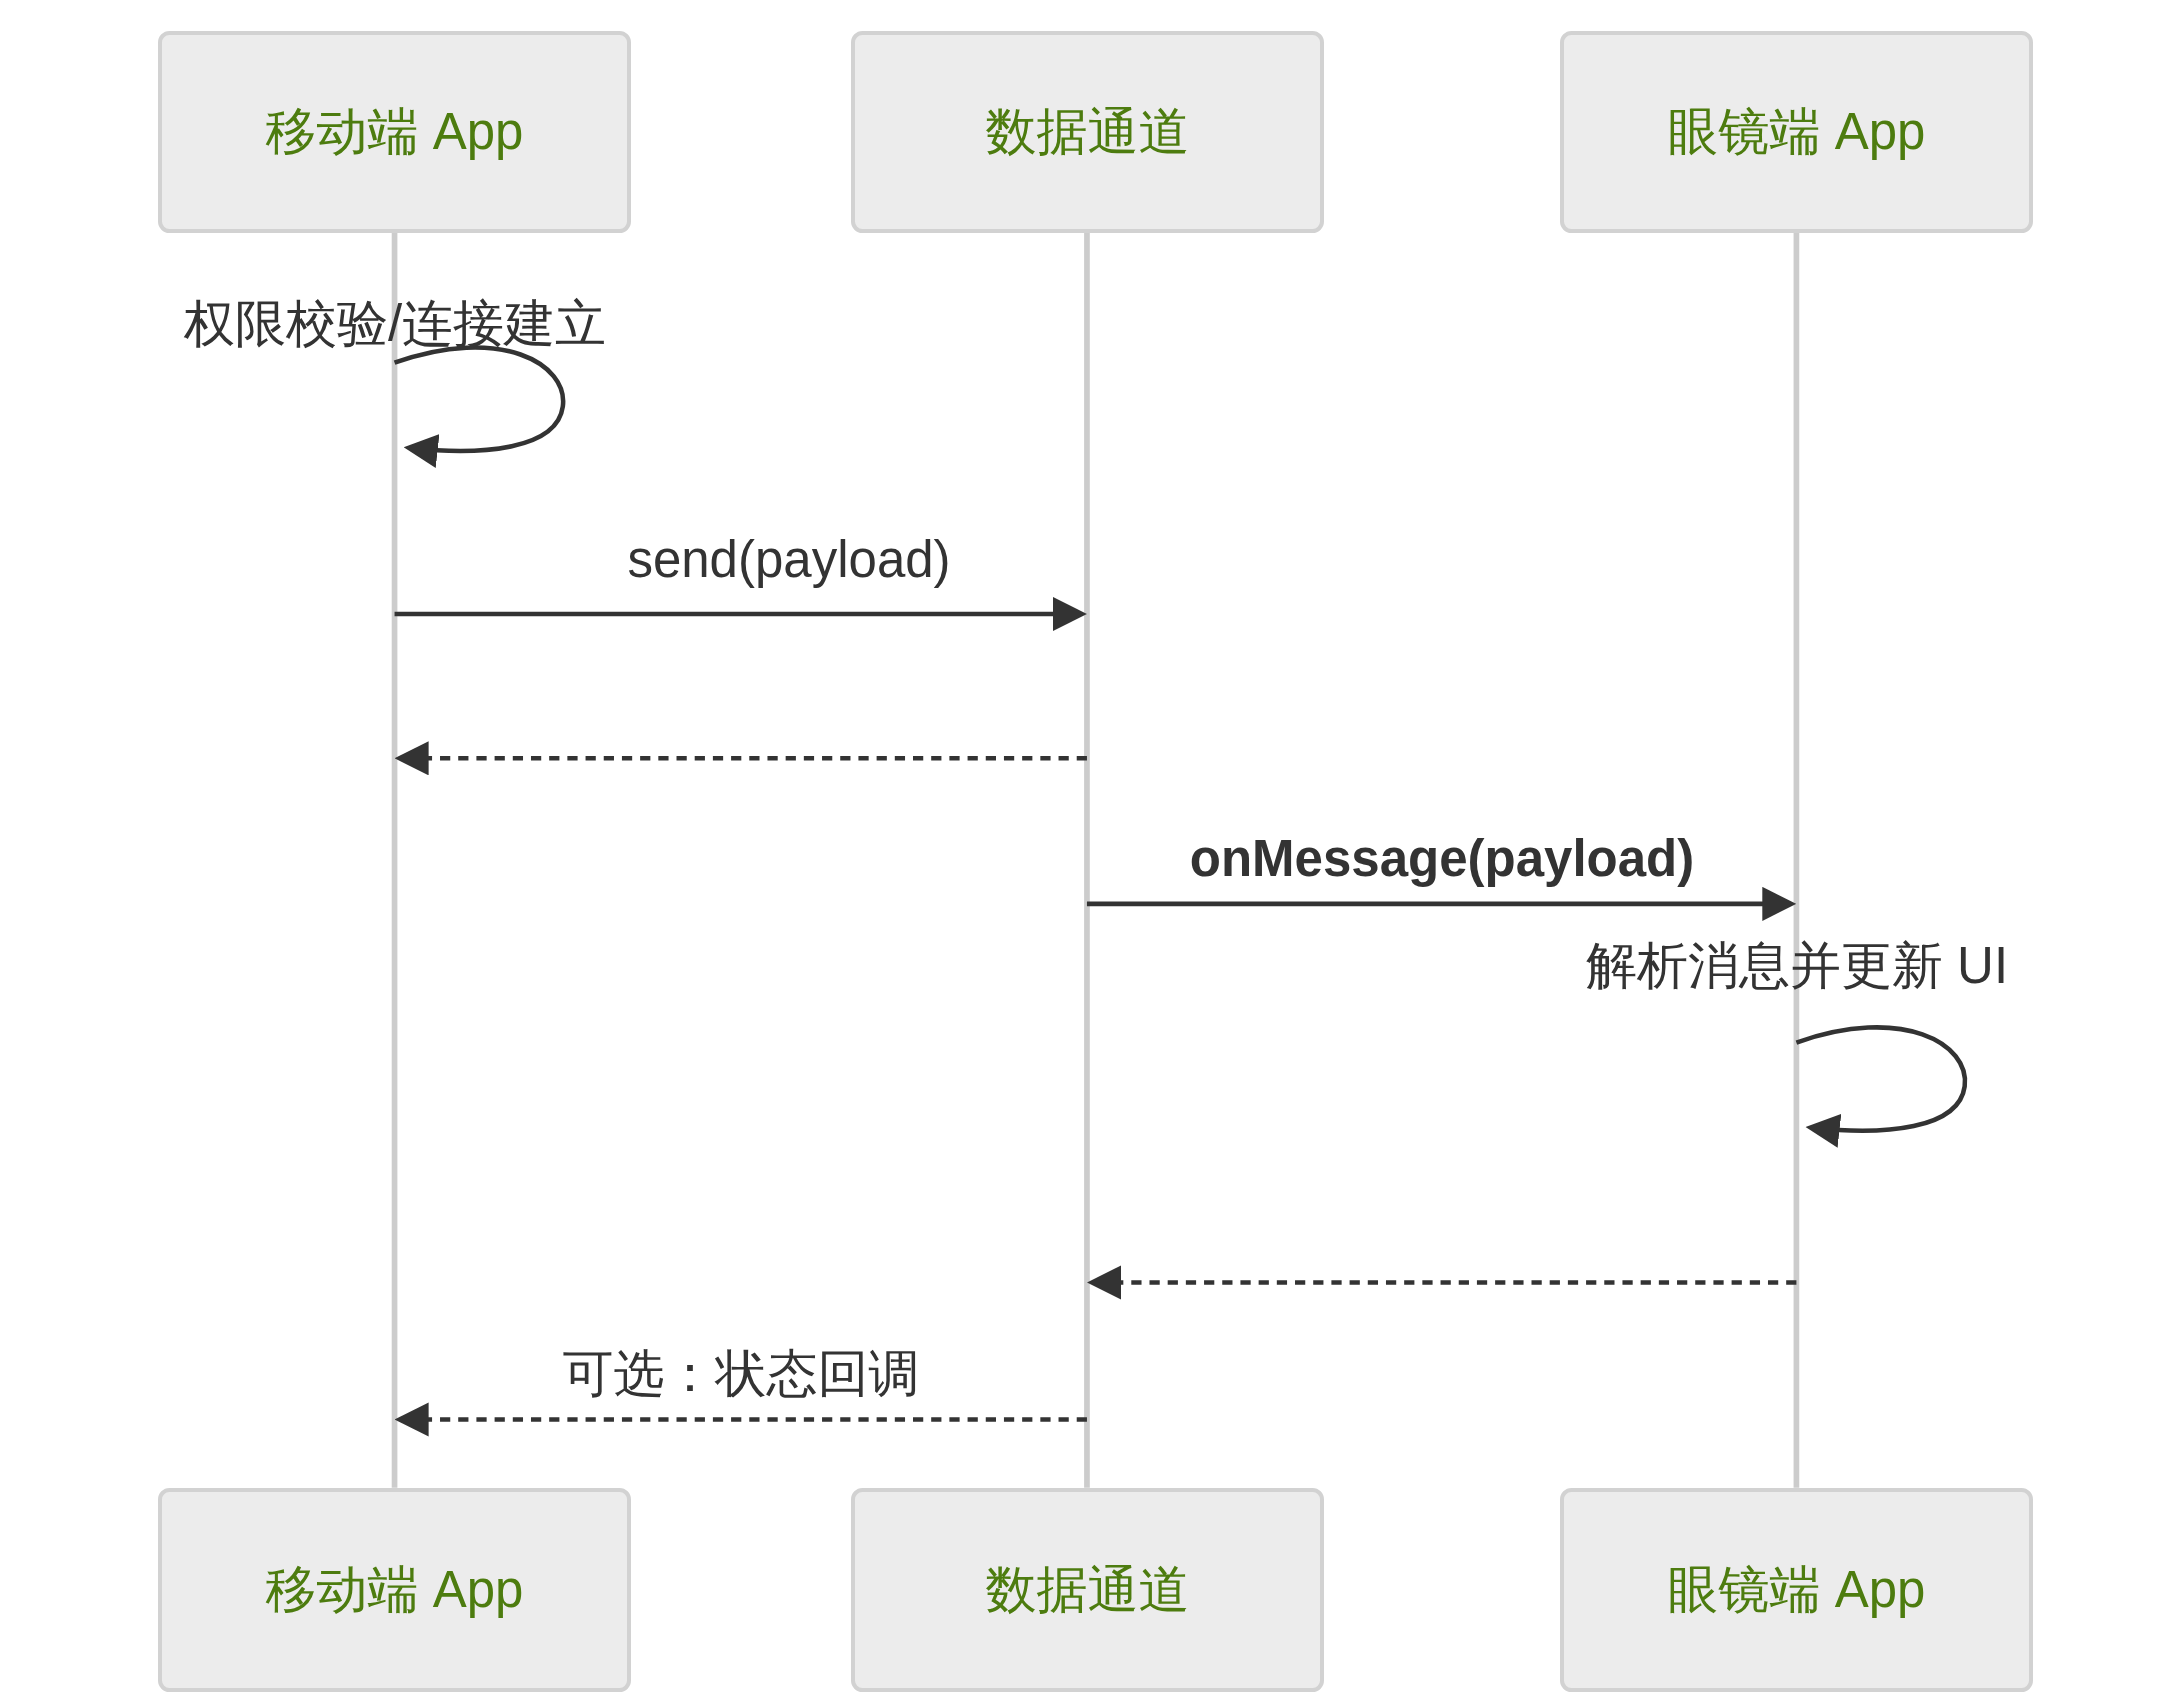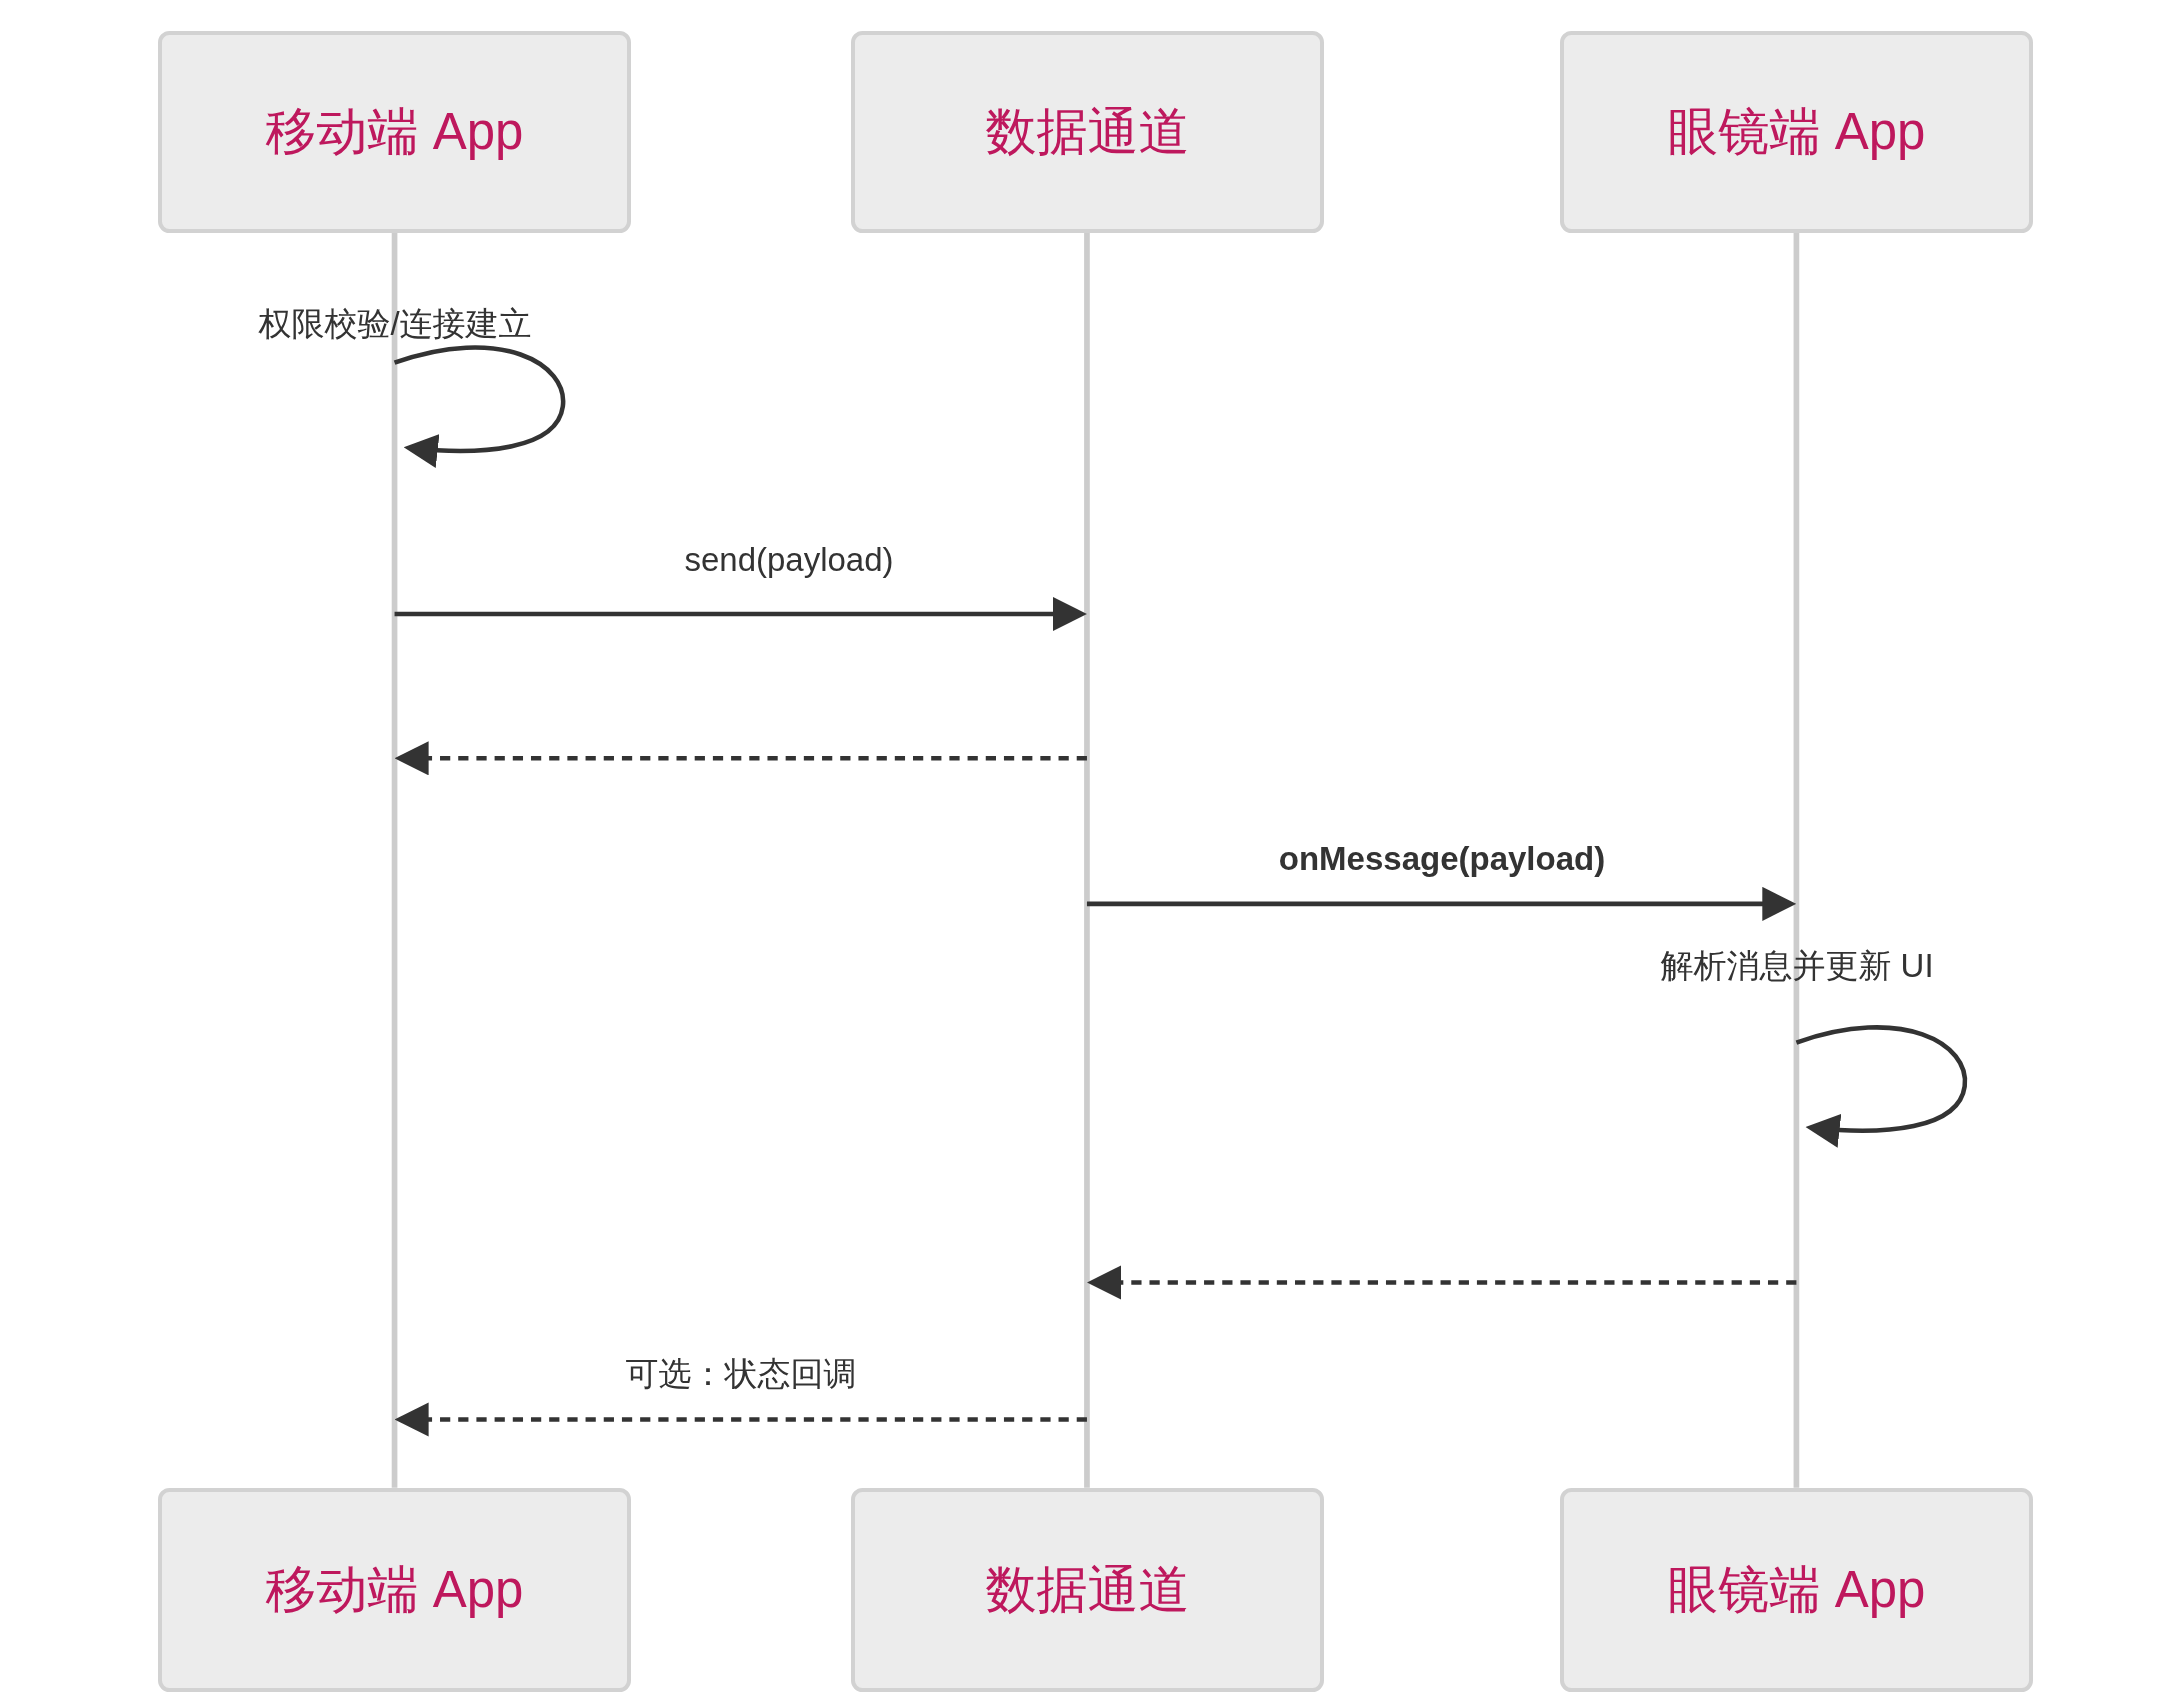--- a/index.html
+++ b/index.html
@@ -17,28 +17,28 @@
     box-sizing: border-box;
     width: 473px;
     height: 202px;
     background: #ececec;
     border: 4px solid #d2d2d2;
     border-radius: 11.4px;
     display: flex;
     align-items: center;
     justify-content: center;
     font-size: 51px;
-    color: #be185d;
+    color: #4d7c0f;
     white-space: nowrap;
   }
   .actor.bottom { height: 204px; }
   .msg {
     position: absolute;
     transform: translateX(-50%);
-    font-size: 33px;
+    font-size: 51px;
     line-height: 61px;
     color: #333333;
     white-space: nowrap;
   }
   .lifeline { stroke: #cccccc; stroke-width: 10; }
   .edge   { stroke: #333333; stroke-width: 8; fill: none; }
   .dashed { stroke-dasharray: 18 14; }
 </style>
 </head>
 <body>

